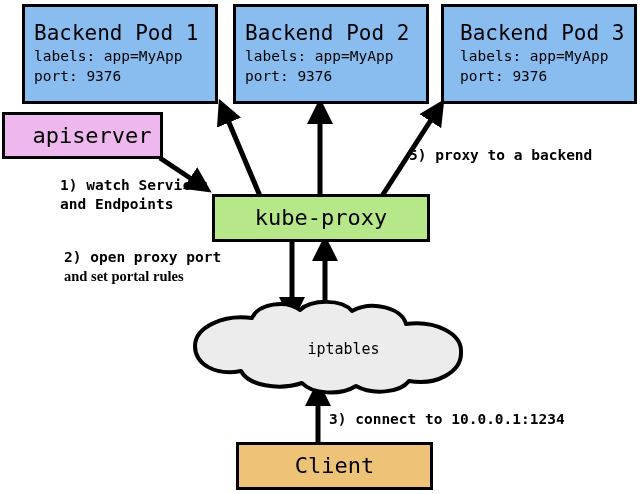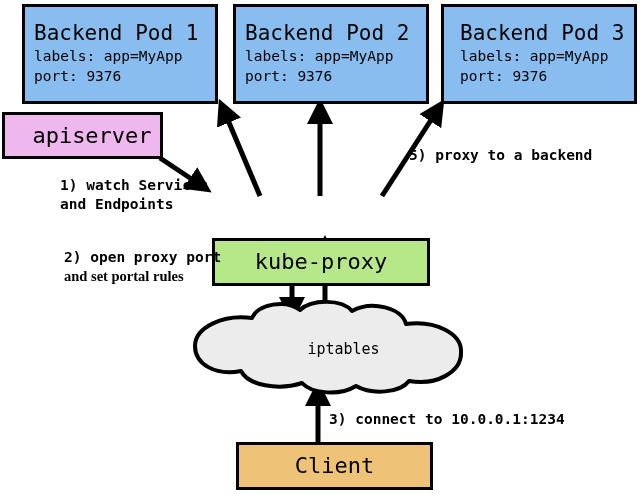--- a/index.html
+++ b/index.html
@@ -172,21 +172,21 @@
   <div class="node pod-box" style="left:441px; top:4px; width:196px; height:100px;padding-left:16px;">
     <div class="pod-title">Backend Pod 3</div>
     <div class="pod-line">labels: app=MyApp</div>
     <div class="pod-line">port: 9376</div>
   </div>
 
   <div class="node apiserver-box" style="left:2px; top:112px; width:161px; height:47px;">
     <div class="apiserver-label">apiserver</div>
   </div>
 
-  <div class="node kubeproxy-box" style="left:212px; top:194px; width:218px; height:48px;margin-top:44px;">
+  <div class="node kubeproxy-box" style="left:212px; top:194px; width:218px; height:48px;">
     <div class="kubeproxy-label">kube-proxy</div>
   </div>
 
   <div class="node client-box" style="left:221px; top:442px; width:197px; height:48px;">
     <div class="client-label">Client</div>
   </div>
 
   <div style="position:absolute; left:12px; top:176px;margin-left:48px;">
     <div class="ann" style="position:static;">1) watch Services</div>
     <div class="ann" style="position:static;">and Endpoints</div>

